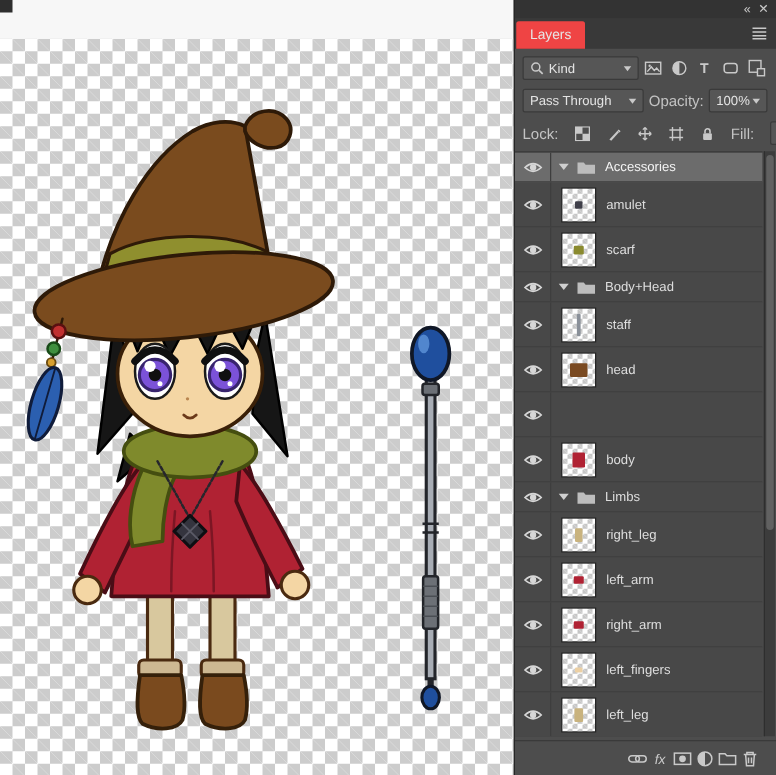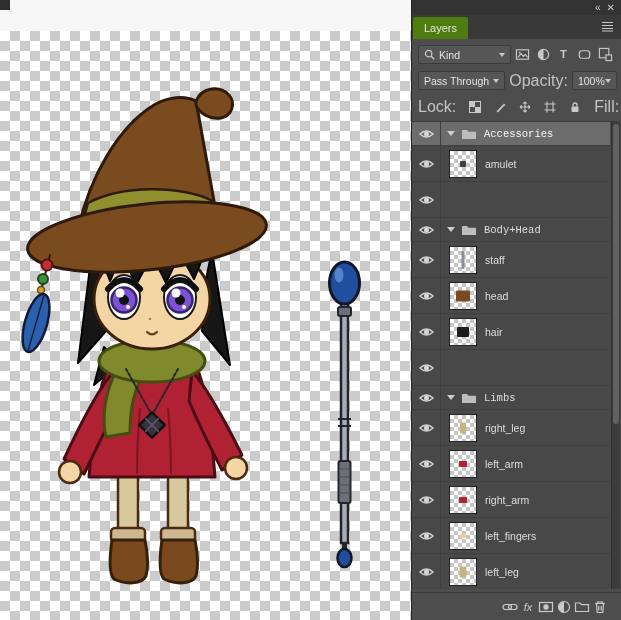--- a/index.html
+++ b/index.html
@@ -18,53 +18,53 @@
     background-size:20px 20px; background-position:0 0,10px 10px; }
   .artwork-svg { position:absolute; left:0; top:0; width:411px; height:589px; display:block; }
 
   
   .panel { position:absolute; left:411px; top:0; width:210px; height:620px;
     background:#4d4d4d; border-left:1px solid #262626; color:#dcdcdc; }
   .minibar { height:15px; background:#333333; display:flex; justify-content:flex-end;
     align-items:center; gap:6px; padding-right:6px; }
   .mb-icon { font-size:10px; color:#c9c9c9; line-height:1; cursor:default; }
   .tabrow { height:24px; background:#393939; display:flex; align-items:flex-end; position:relative; }
-  .tab { height:22px; background:#4d7c0f; padding:0 11px; display:flex; align-items:center;
+  .tab { height:22px; background:#ef4444; padding:0 11px; display:flex; align-items:center;
     font-size:11px; color:#e6e6e6; border-radius:2px 2px 0 0; margin-left:1px; }
   .panel-menu { position:absolute; right:7px; top:6px; display:flex; }
 
   .ctrl-row { display:flex; align-items:center; padding:0 6px; }
   .filter-row { margin-top:6px; gap:2px; }
   .blend-row { margin-top:7px; gap:4px; }
   .lock-row { margin-top:7px; gap:13px; }
 
   .dd { height:19px; background:#565656; border:1px solid #3a3a3a; border-radius:2px;
     display:flex; align-items:center; padding:0 5px; font-size:10.5px; color:#e3e3e3; gap:4px; }
   .kind-dd { width:98px; }
   .blend-dd { width:97px; }
   .valbox { height:19px; width:47px; background:#565656; border:1px solid #3a3a3a; border-radius:2px;
     display:flex; align-items:center; padding:0 5px; font-size:10.5px; color:#e3e3e3; }
   .chev { width:0; height:0; border-left:3.5px solid transparent; border-right:3.5px solid transparent;
     border-top:4px solid #c9c9c9; margin-left:auto; flex:none; }
   .dd-text { white-space:nowrap; overflow:hidden; }
-  .small-label { font-size:16px; color:#c3c3c3; white-space:nowrap; }
+  .small-label { font-size:12px; color:#c3c3c3; white-space:nowrap; }
   .fill-label { margin-left:auto; }
   .icon-btn { width:20px; height:19px; display:flex; align-items:center; justify-content:center; }
   .lock-icon { width:15px; height:16px; display:flex; align-items:center; justify-content:center; }
 
   
   .layer-list { position:absolute; left:0; right:11px; top:121px; height:468px;
     border-top:1px solid #3a3a3a; background:#484848; overflow:hidden; }
   .layer-row { display:flex; height:36px; border-bottom:1px solid #3e3e3e; background:#484848; }
   .layer-row.group-row { height:24px; }
   .layer-row.selected { background:#6c6c6c; }
   .eye-cell { width:29px; flex:none; display:flex; align-items:center; justify-content:center;
     border-right:1px solid #3e3e3e; }
   .row-content { display:flex; align-items:center; padding-left:9px; flex:1; min-width:0; }
-  .group-row .row-content { padding-left:6px;font-family:Liberation Mono, monospace; }
+  .group-row .row-content { padding-left:6px; }
   .twisty { width:0; height:0; border-left:4px solid transparent; border-right:4px solid transparent;
     border-top:5px solid #cfcfcf; margin-right:6px; flex:none; }
   .folder-icon { margin-right:7px; display:flex; flex:none; }
   .layer-thumb { width:26px; height:26px; flex:none; position:relative; margin-right:9px;
     box-shadow:0 0 0 1px #242424;
     background-color:#ffffff;
     background-image:
       linear-gradient(45deg,#c6c6c6 25%,transparent 25%,transparent 75%,#c6c6c6 75%),
       linear-gradient(45deg,#c6c6c6 25%,transparent 25%,transparent 75%,#c6c6c6 75%);
     background-size:8px 8px; background-position:0 0,4px 4px; }
@@ -322,20 +322,26 @@
         </div>
         <div class="layer-row child-row">
           <div class="eye-cell">
             <span style="display:flex">
               <svg width="15" height="10" viewBox="0 0 16 10">
                 <path d="M1 5 Q8 -1.5 15 5 Q8 11.5 1 5 Z" fill="none" stroke="#d6d6d6" stroke-width="1.4"></path>
                 <circle cx="8" cy="5" r="2.7" fill="#d6d6d6"></circle>
               </svg>
             </span>
           </div>
+          <div class="row-content">
+            <span class="layer-thumb">
+              <span class="thumb-blob" style="width: 8px; height: 7px; background: rgb(138, 138, 47);"></span>
+            </span>
+            <span class="layer-label">scarf</span>
+          </div>
         </div>
         <div class="layer-row group-row">
           <div class="eye-cell">
             <span style="display:flex">
               <svg width="15" height="10" viewBox="0 0 16 10">
                 <path d="M1 5 Q8 -1.5 15 5 Q8 11.5 1 5 Z" fill="none" stroke="#d6d6d6" stroke-width="1.4"></path>
                 <circle cx="8" cy="5" r="2.7" fill="#d6d6d6"></circle>
               </svg>
             </span>
           </div>
@@ -383,35 +389,35 @@
         </div>
         <div class="layer-row child-row">
           <div class="eye-cell">
             <span style="display:flex">
               <svg width="15" height="10" viewBox="0 0 16 10">
                 <path d="M1 5 Q8 -1.5 15 5 Q8 11.5 1 5 Z" fill="none" stroke="#d6d6d6" stroke-width="1.4"></path>
                 <circle cx="8" cy="5" r="2.7" fill="#d6d6d6"></circle>
               </svg>
             </span>
           </div>
-          <div class="row-content">
-            <span class="layer-thumb">
-              <span class="thumb-blob" style="width: 12px; height: 10px; background: rgb(28, 28, 28);"></span>
-            </span>
-            <span class="layer-label">hair</span>
-          </div>
-        </div>
-        <div class="layer-row child-row">
-          <div class="eye-cell">
-            <span style="display:flex">
-              <svg width="15" height="10" viewBox="0 0 16 10">
-                <path d="M1 5 Q8 -1.5 15 5 Q8 11.5 1 5 Z" fill="none" stroke="#d6d6d6" stroke-width="1.4"></path>
-                <circle cx="8" cy="5" r="2.7" fill="#d6d6d6"></circle>
-              </svg>
-            </span>
+        </div>
+        <div class="layer-row child-row">
+          <div class="eye-cell">
+            <span style="display:flex">
+              <svg width="15" height="10" viewBox="0 0 16 10">
+                <path d="M1 5 Q8 -1.5 15 5 Q8 11.5 1 5 Z" fill="none" stroke="#d6d6d6" stroke-width="1.4"></path>
+                <circle cx="8" cy="5" r="2.7" fill="#d6d6d6"></circle>
+              </svg>
+            </span>
+          </div>
+          <div class="row-content">
+            <span class="layer-thumb">
+              <span class="thumb-blob" style="width: 10px; height: 12px; background: rgb(176, 34, 51);"></span>
+            </span>
+            <span class="layer-label">body</span>
           </div>
         </div>
         <div class="layer-row group-row">
           <div class="eye-cell">
             <span style="display:flex">
               <svg width="15" height="10" viewBox="0 0 16 10">
                 <path d="M1 5 Q8 -1.5 15 5 Q8 11.5 1 5 Z" fill="none" stroke="#d6d6d6" stroke-width="1.4"></path>
                 <circle cx="8" cy="5" r="2.7" fill="#d6d6d6"></circle>
               </svg>
             </span>

